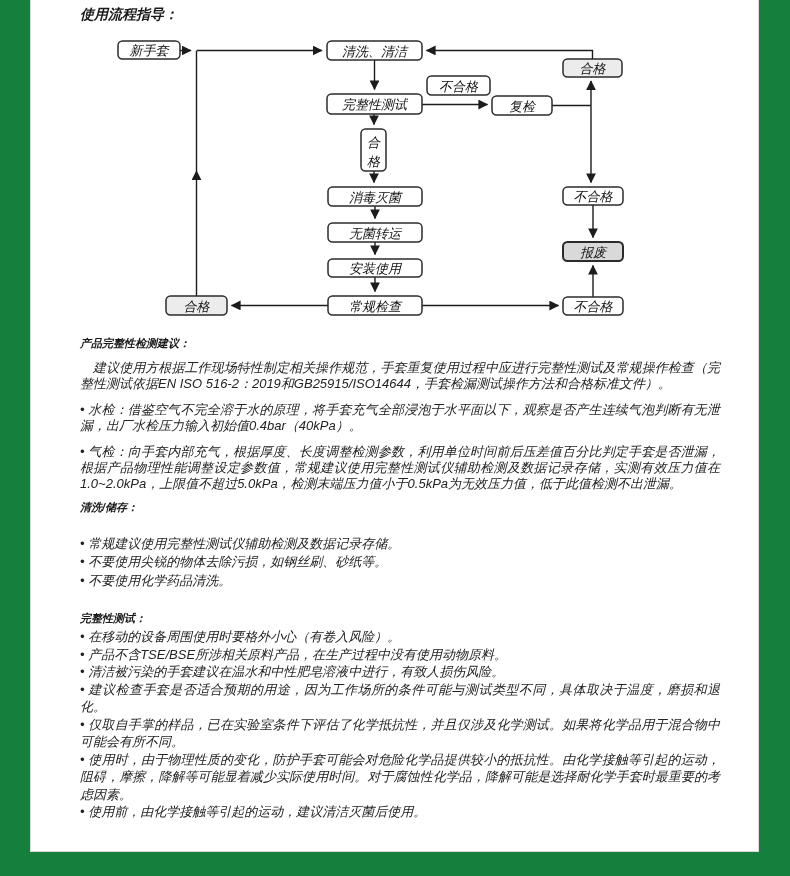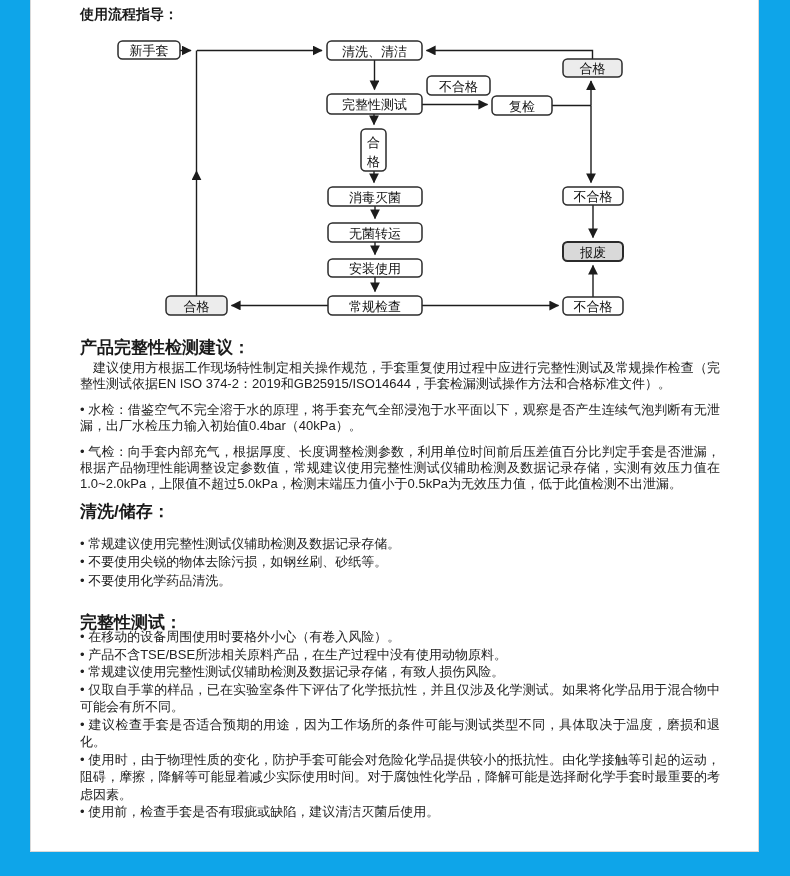--- a/index.html
+++ b/index.html
@@ -1,21 +1,21 @@
 <!DOCTYPE html>
 <html><head>
 <meta charset="utf-8">
 <style>
   html,body{margin:0;padding:0;background:#fdfdfd;font-family:"Liberation Sans",sans-serif;}
-  #stage{position:relative;width:790px;height:876px;overflow:hidden;background:#0ea5e9;}
+  #stage{position:relative;width:790px;height:876px;overflow:hidden;background:#15803d;font-style:italic;}
   #card{position:absolute;left:30px;top:-6px;width:727px;height:857px;background:#ffffff;
         border:1px solid #d9d9d9;border-top:none;}
   #flow-svg{position:absolute;left:0;top:0;width:790px;height:330px;}
   .doc-title{position:absolute;left:80px;top:6px;font-size:14px;font-weight:bold;color:#1a1a1a;}
-  .sec-heading{position:absolute;left:80px;font-size:17px;font-weight:bold;color:#1a1a1a;white-space:nowrap;}
+  .sec-heading{position:absolute;left:80px;font-size:11px;font-weight:bold;color:#1a1a1a;white-space:nowrap;}
   .body-block{position:absolute;left:80px;width:640px;color:#222;font-size:13px;text-align:justify;}
   .body-block p{margin:0;padding:0;}
   .para{line-height:15.8px;text-indent:13px;}
   .tight p{line-height:15.8px;}
   .clean p{line-height:18.4px;}
   .special p{line-height:17.5px;}
   .flow-node-text{font-size:13px;fill:#111;}
   .flow-line{stroke:#1c1c1c;stroke-width:1.4;fill:none;}
   .flow-rect{fill:#ffffff;stroke:#2b2b2b;stroke-width:1.5;}
   .flow-rect.pass{fill:#ececec;}
@@ -102,39 +102,39 @@
       <rect class="flow-rect pass" x="166" y="296" width="61" height="19" rx="4.5"></rect>
       <text class="flow-node-text" x="196.5" y="310.5" text-anchor="middle">合格</text>
 
       <rect class="flow-rect" x="563" y="297" width="60" height="18" rx="4.5"></rect>
       <text class="flow-node-text" x="593" y="311" text-anchor="middle">不合格</text>
     </g>
   </svg>
 
   <div class="sec-heading" style="top:336px;">产品完整性检测建议：</div>
   <div class="body-block para" style="top:360px;">
-    <p>建议使用方根据工作现场特性制定相关操作规范，手套重复使用过程中应进行完整性测试及常规操作检查（完整性测试依据EN ISO 374-2：2019和GB25915/ISO14644，手套检漏测试操作方法和合格标准文件）。</p>
+    <p>建议使用方根据工作现场特性制定相关操作规范，手套重复使用过程中应进行完整性测试及常规操作检查（完整性测试依据EN ISO 516-2：2019和GB25915/ISO14644，手套检漏测试操作方法和合格标准文件）。</p>
   </div>
   <div class="body-block tight" style="top:402px;">
     <p>• 水检：借鉴空气不完全溶于水的原理，将手套充气全部浸泡于水平面以下，观察是否产生连续气泡判断有无泄漏，出厂水检压力输入初始值0.4bar（40kPa）。</p>
   </div>
   <div class="body-block tight" style="top:444px;">
     <p>• 气检：向手套内部充气，根据厚度、长度调整检测参数，利用单位时间前后压差值百分比判定手套是否泄漏，根据产品物理性能调整设定参数值，常规建议使用完整性测试仪辅助检测及数据记录存储，实测有效压力值在1.0~2.0kPa，上限值不超过5.0kPa，检测末端压力值小于0.5kPa为无效压力值，低于此值检测不出泄漏。</p>
   </div>
 
   <div class="sec-heading" style="top:500px;">清洗/储存：</div>
   <div class="body-block clean" style="top:535px;">
     <p>• 常规建议使用完整性测试仪辅助检测及数据记录存储。</p>
     <p>• 不要使用尖锐的物体去除污损，如钢丝刷、砂纸等。</p>
     <p>• 不要使用化学药品清洗。</p>
   </div>
 
   <div class="sec-heading" style="top:611px;">完整性测试：</div>
   <div class="body-block special" style="top:628px;">
     <p>• 在移动的设备周围使用时要格外小心（有卷入风险）。</p>
     <p>• 产品不含TSE/BSE所涉相关原料产品，在生产过程中没有使用动物原料。</p>
-    <p>• 常规建议使用完整性测试仪辅助检测及数据记录存储，有致人损伤风险。</p>
+    <p>• 清洁被污染的手套建议在温水和中性肥皂溶液中进行，有致人损伤风险。</p>
+    <p>• 建议检查手套是否适合预期的用途，因为工作场所的条件可能与测试类型不同，具体取决于温度，磨损和退化。</p>
     <p>• 仅取自手掌的样品，已在实验室条件下评估了化学抵抗性，并且仅涉及化学测试。如果将化学品用于混合物中可能会有所不同。</p>
-    <p>• 建议检查手套是否适合预期的用途，因为工作场所的条件可能与测试类型不同，具体取决于温度，磨损和退化。</p>
     <p>• 使用时，由于物理性质的变化，防护手套可能会对危险化学品提供较小的抵抗性。由化学接触等引起的运动，阻碍，摩擦，降解等可能显着减少实际使用时间。对于腐蚀性化学品，降解可能是选择耐化学手套时最重要的考虑因素。</p>
-    <p>• 使用前，检查手套是否有瑕疵或缺陷，建议清洁灭菌后使用。</p>
+    <p>• 使用前，由化学接触等引起的运动，建议清洁灭菌后使用。</p>
   </div>
 </div>
 
 </body></html>

